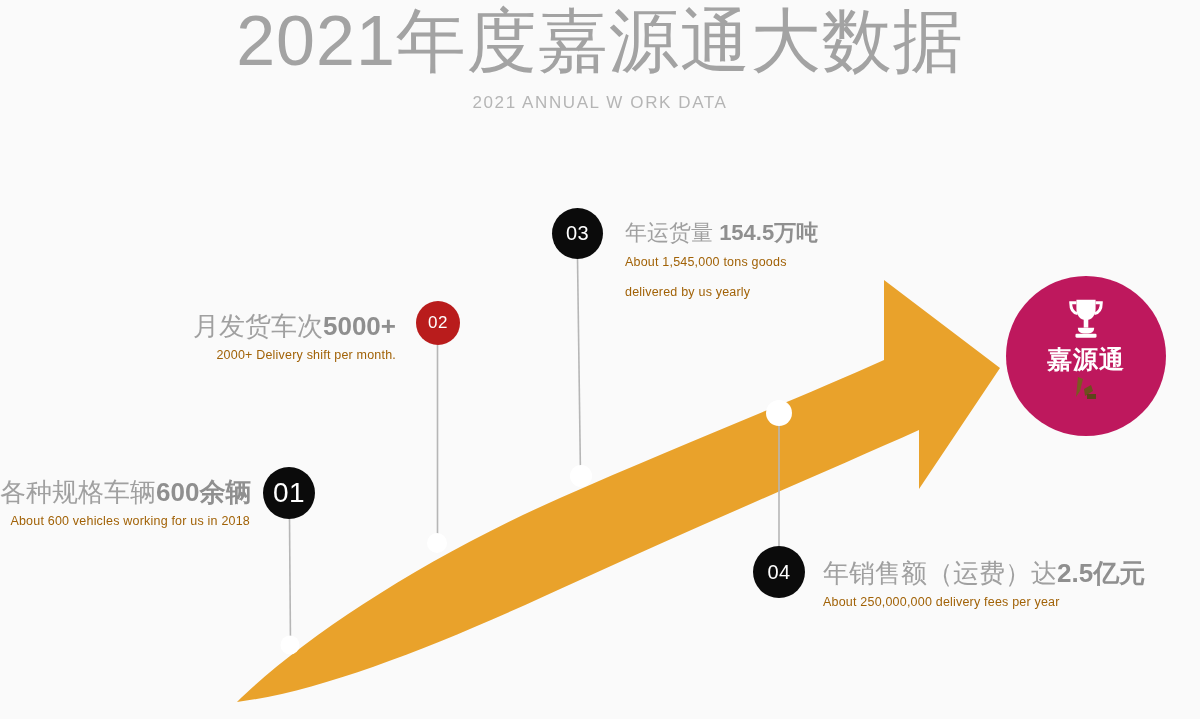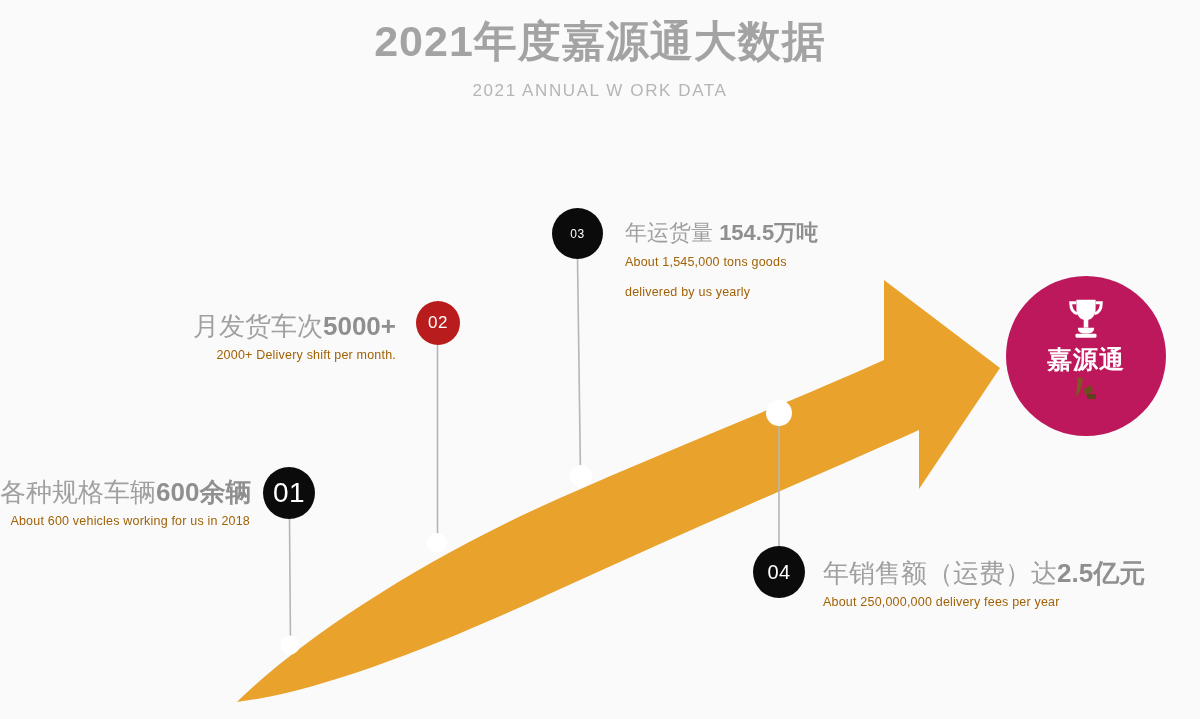--- a/index.html
+++ b/index.html
@@ -24,29 +24,29 @@
 
   
   .header {
     position: absolute;
     left: 0;
     top: 8px;
     width: 1200px;
     text-align: center;
   }
   .title-cn {
-    font-size: 43px;
+    font-size: 70px;
     line-height: 66px;
     color: #a3a3a3;
-    font-weight: 700;
+    font-weight: 400;
     letter-spacing: 1px;
     white-space: nowrap;
   }
   .title-en {
-    margin-top: 6px;
+    margin-top: 18px;
     font-size: 17px;
     line-height: 22px;
     color: #b5b5b5;
     font-weight: 400;
     letter-spacing: 1.6px;
     white-space: nowrap;
   }
 
   
   #graphic {
@@ -164,21 +164,21 @@
   </svg>
 
   <div class="badge badge-dark" style="left:263px; top:467px; width:52px; height:52px; font-size:28px;">
     <span>01</span>
   </div>
 
   <div class="badge badge-orange" style="left:416px; top:301px; width:44px; height:44px; font-size:17px;">
     <span>02</span>
   </div>
 
-  <div class="badge badge-dark" style="left:552px; top:208px; width:51px; height:51px; font-size:12px;">
+  <div class="badge badge-dark" style="left:552px; top:208px; width:51px; height:51px; font-size:20px;">
     <span>03</span>
   </div>
 
   <div class="badge badge-dark" style="left:753px; top:546px; width:52px; height:52px; font-size:20px;">
     <span>04</span>
   </div>
 
   <div class="callout align-right" style="left:0px; top:478px; width:250px;">
     <div class="head">
       <span>各种规格车辆</span><b>600余辆</b>

